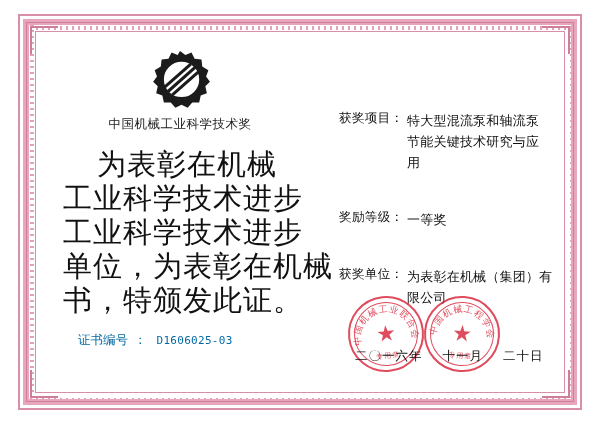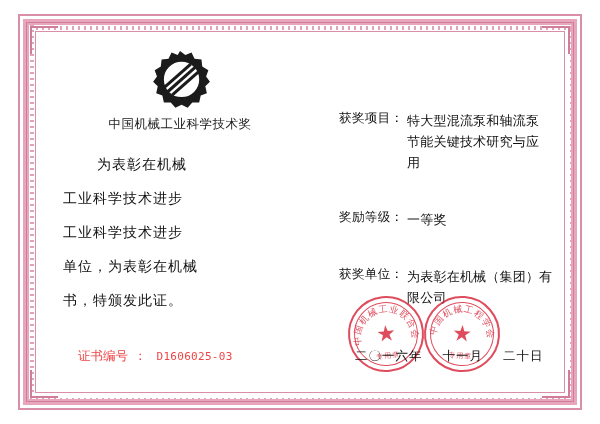--- a/index.html
+++ b/index.html
@@ -104,35 +104,35 @@
   }
   .org-name {
     font-family: "DejaVu Sans", sans-serif;
     font-size: 12.5px;
     color: #1a1a1a;
     letter-spacing: 0.5px;
     white-space: nowrap;
   }
   .citation {
     margin-top: 14px;
-    font-size: 14px;
+    font-size: 29px;
     line-height: 34px;
     color: #111111;
     letter-spacing: 1px;
     text-align: left;
     padding-left: 8px;
   }
   .citation .ln { display: block; white-space: nowrap; }
   .citation .ln1 { text-indent: 34px; }
 
   .cert-no-row {
     position: absolute;
-    left: 78px; top: 348px;
+    left: 78px; top: 332px;
     font-size: 12.5px;
-    color: #ef4444;
+    color: #0369a1;
     white-space: nowrap;
   }
   .cert-no-row .label { margin-right: 6px; }
   .cert-no-row .value {
     font-family: "DejaVu Sans Mono", monospace;
     font-size: 11px;
     letter-spacing: 0.3px;
   }
 
   

